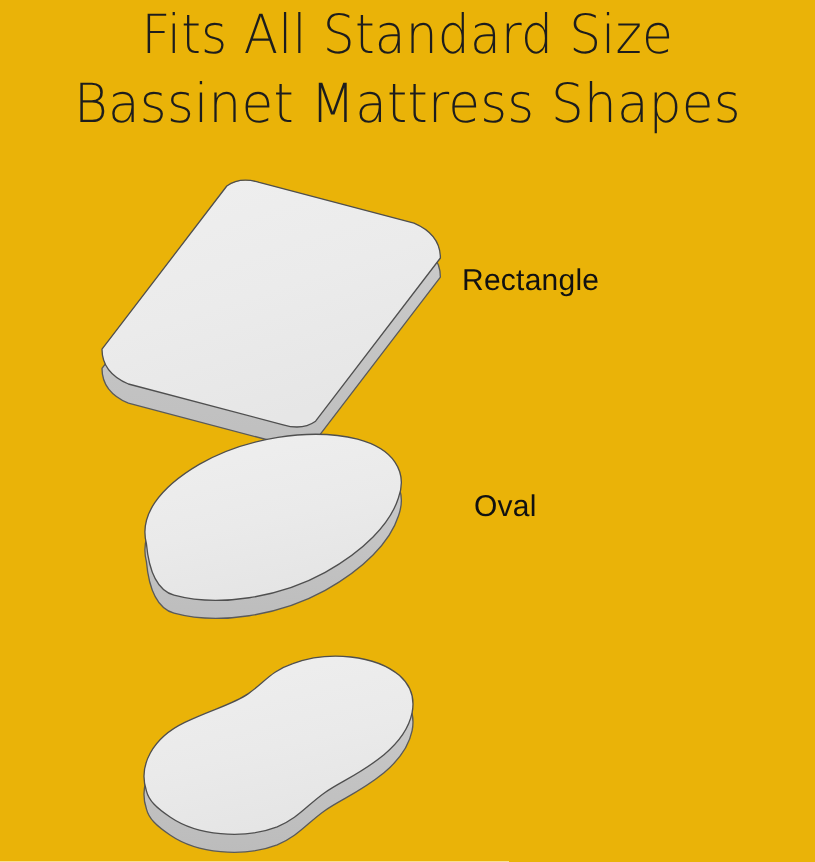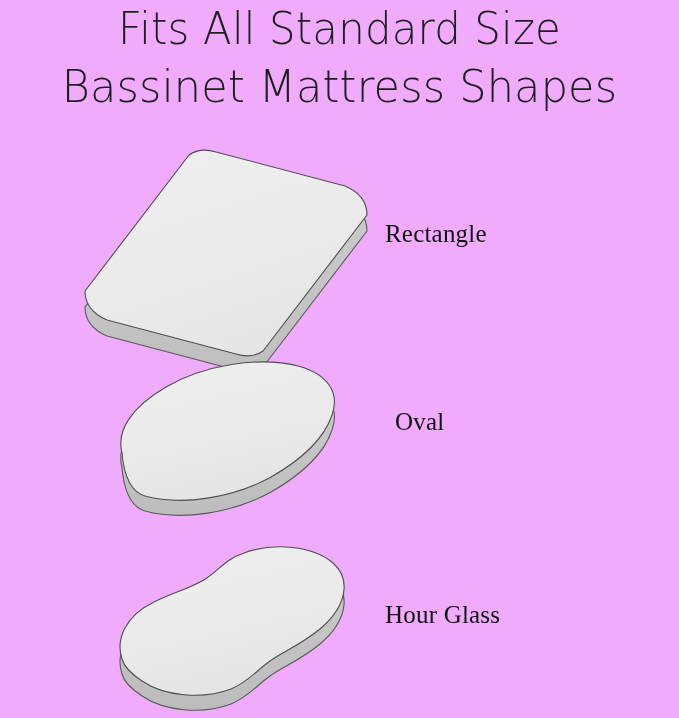--- a/index.html
+++ b/index.html
@@ -14,21 +14,21 @@
     overflow: hidden;
     font-family: "Liberation Sans", sans-serif;
     -webkit-font-smoothing: antialiased;
   }
 
   #page {
     position: absolute;
     left: 0; top: 0;
     width: 679px;
     height: 718px;
-    background: #f0abfc;
+    background: #eab308;
   }
 
   
   .title-block {
     position: absolute;
     left: 0;
     top: 0;
     width: 679px;
     text-align: center;
     color: #1b1b1b;
@@ -67,21 +67,21 @@
     position: absolute;
     overflow: visible;
   }
   .shape-rectangle { left: 60px;  top: 136px; }
   .shape-oval      { left: 100px; top: 344px; }
   .shape-hourglass { left: 98px;  top: 534px; }
 
   
   .shape-label {
     position: absolute;
-    font-family: Liberation Serif, serif;
+    font-family: Liberation Sans, sans-serif;
     font-weight: 500;
     font-size: 25px;
     line-height: 30px;
     color: #111111;
     white-space: nowrap;
     letter-spacing: 0.2px;
   }
   .label-rectangle { left: 385px; top: 219px; }
   .label-oval      { left: 395px; top: 407px; }
   .label-hourglass { left: 385px; top: 600px; }
@@ -193,15 +193,14 @@
              C 79 46, 96 42, 109 33
              C 122 24, 128 14, 146 8
              C 176 -3, 215 1, 235 18
              C 254 35, 248 62, 222 84
              C 201 101, 186 106, 172 116
              C 158 126, 150 137, 133 144
              C 104 155, 66 151, 44 136
              C 32 128, 26 122, 24 114 Z" transform="translate(0,11)" fill="url(#hgTopGrad)" stroke="#4F4F4F" stroke-width="1.1"></path>
   </svg>
 
-  <div class="shape-label label-hourglass">Hour Glass</div>
 
 </div>
 
 </body></html>

